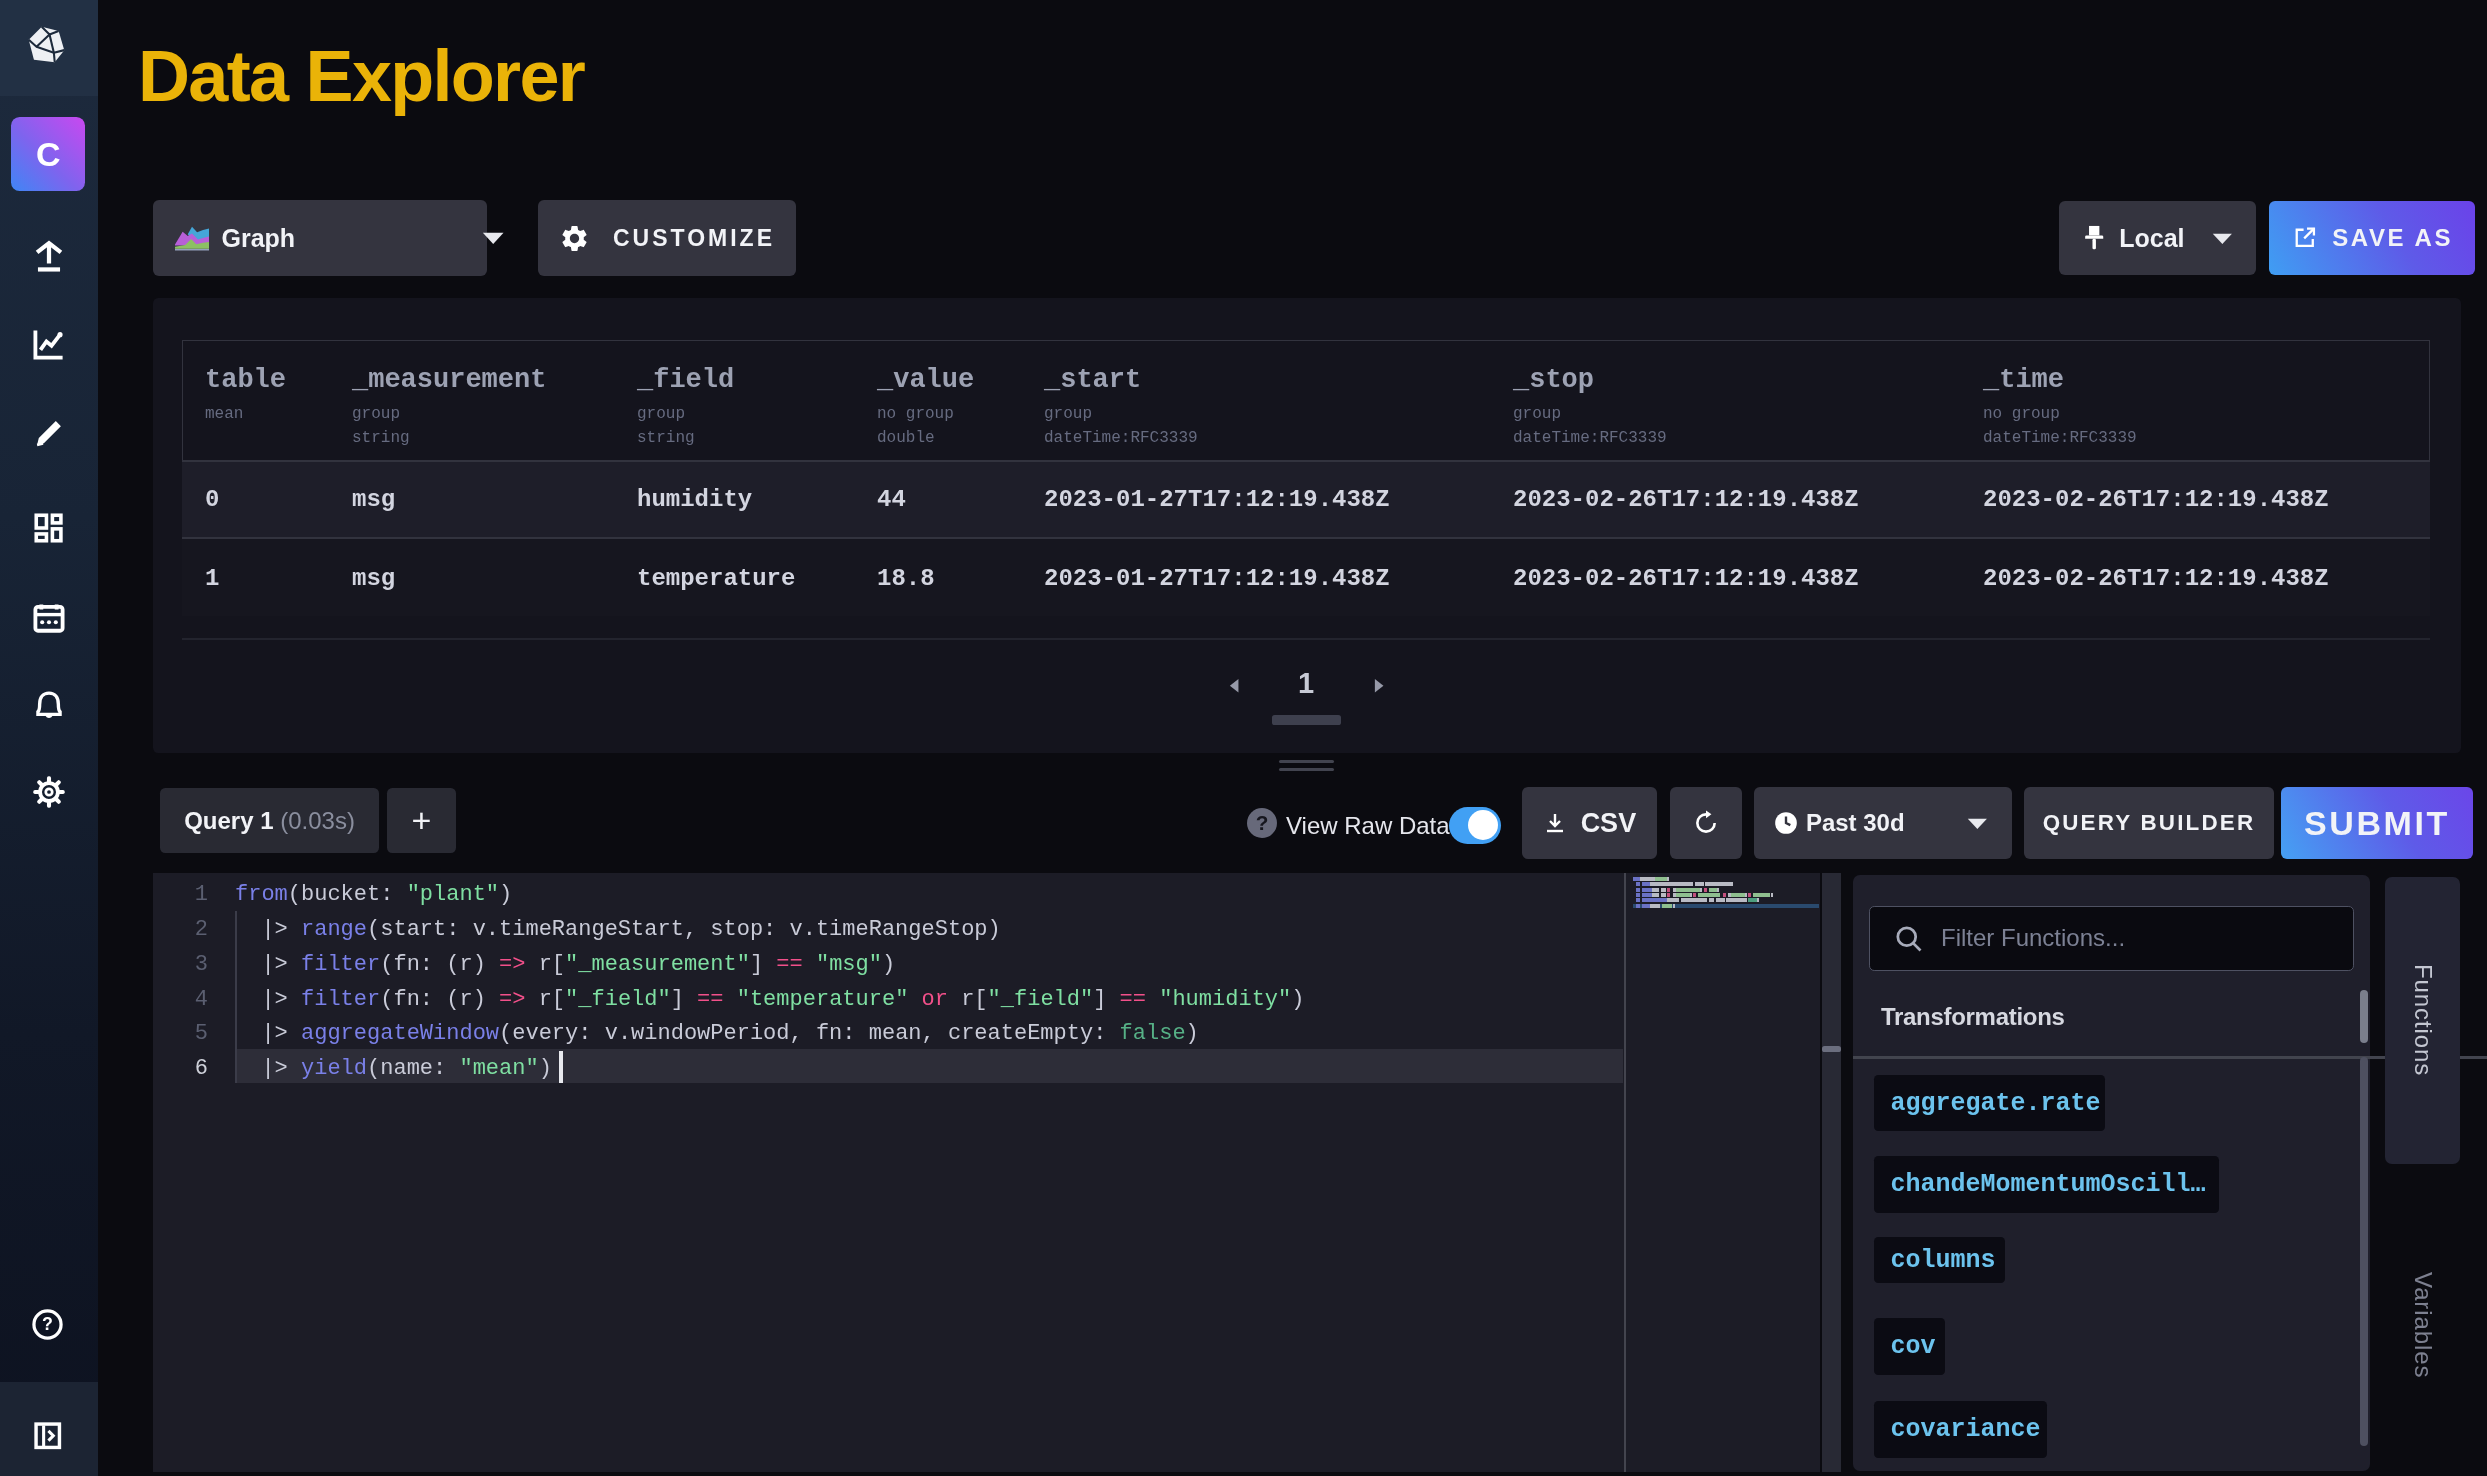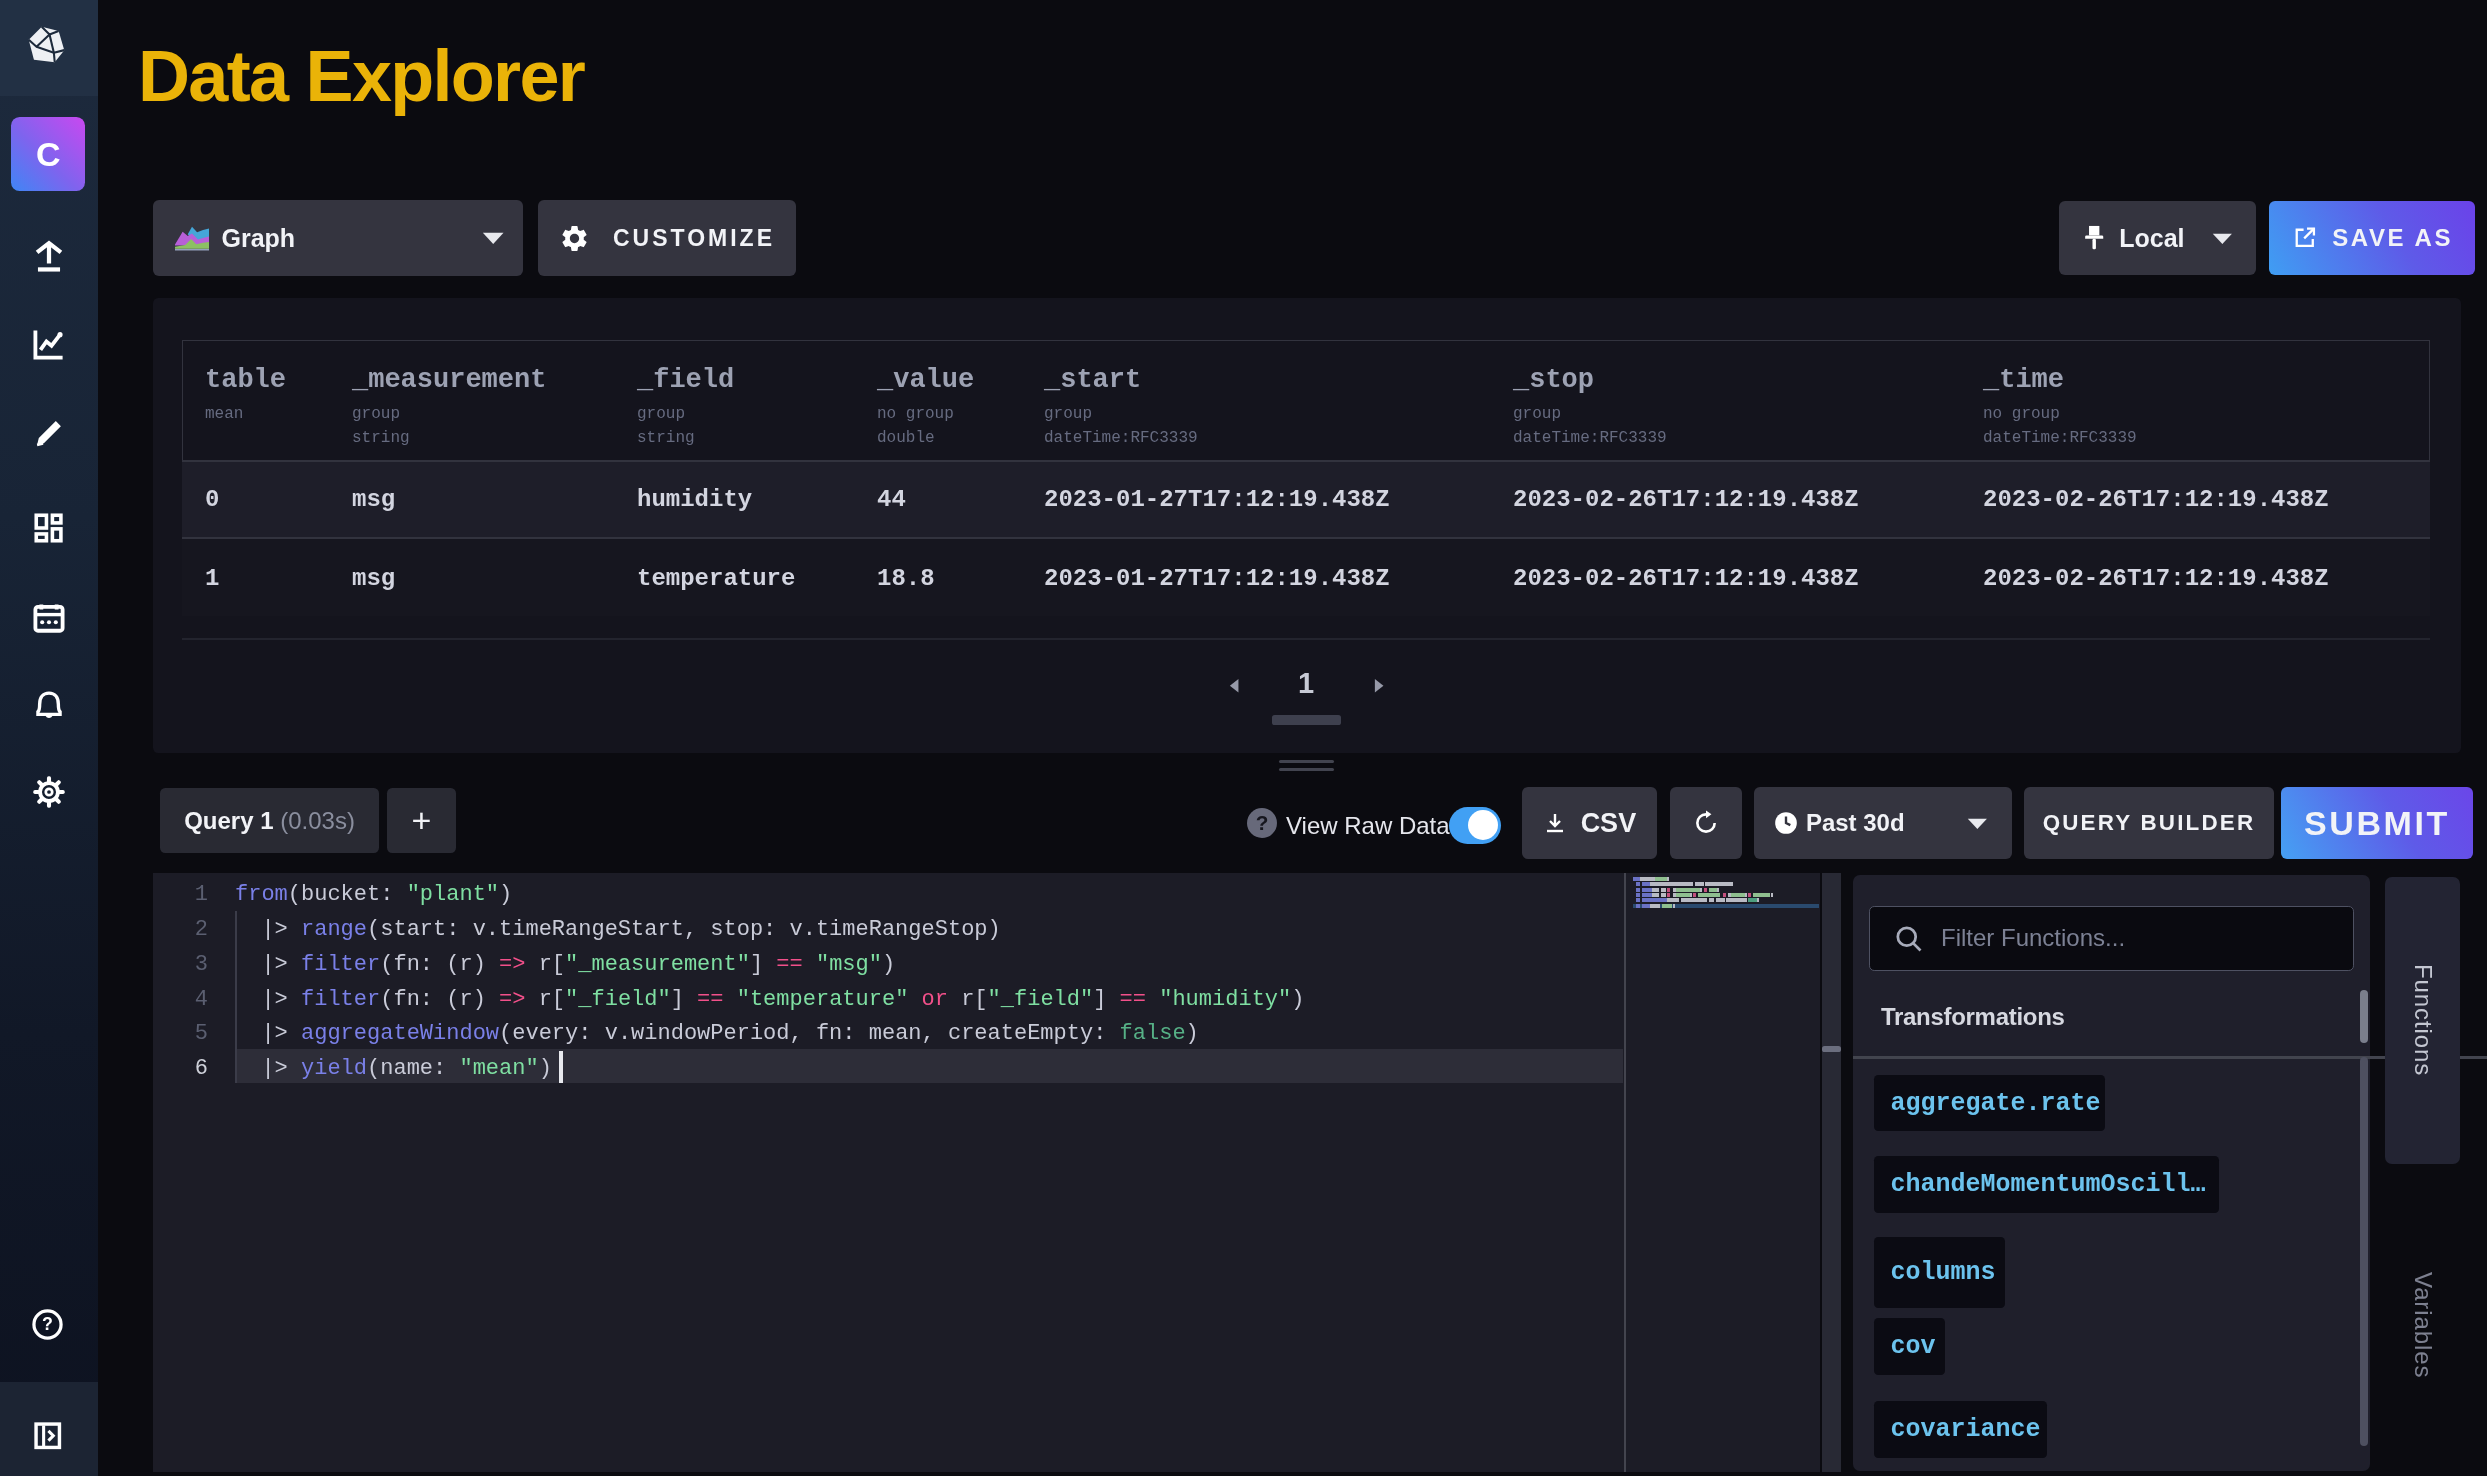--- a/index.html
+++ b/index.html
@@ -143,21 +143,21 @@
 
   <svg class="navicon" style="left:34px;top:1422px;width:27.5px;height:27.5px" viewBox="0 0 40 40">
     <rect x="3" y="3" width="34" height="34" fill="none" stroke="#fff" stroke-width="5"></rect>
     <path d="M14 5 L14 35" stroke="#fff" stroke-width="4.5"></path>
     <path d="M21 13 L28 20 L21 27" fill="none" stroke="#fff" stroke-width="4.5"></path>
   </svg>
 </div>
 
 <div id="title">Data Explorer</div>
 
-<div class="btn" style="left:153px;width:370px;">
+<div class="btn" style="left:153px;width:334px;">
   <svg style="margin-left:21.5px" width="34" height="27.5" viewBox="0 0 40 32">
     <rect x="0" y="29" width="40" height="2" fill="#93a0bc"></rect>
     <polygon points="15,12 20,3 26,9.5 33,7 40,5 40,23 24,23" fill="#45a6d8"></polygon>
     <polygon points="0,24 9,9 15,14 20,11 27,18 34,16 40,14.5 40,25 0,25" fill="#b75fd8"></polygon>
     <polygon points="0,29 0,26.5 12,24.5 19,17.5 25,23.5 33,22 40,21 40,29" fill="#8cc063"></polygon>
   </svg>
   <span style="margin-left:13px;font-size:25px;">Graph</span>
   <svg style="position:absolute;left:329px" width="22.4" height="13.8" viewBox="0 0 26 16">
       <path d="M1 2 L13 15 L25 2 Z" fill="#e8e9ee"></path>
     </svg>
@@ -355,21 +355,21 @@
 <div id="finput"></div>
 <svg class="abs" style="left:1893px;top:923px" width="33" height="33" viewBox="0 0 24 24">
     <circle cx="10" cy="10" r="6.5" fill="none" stroke="#a7abba" stroke-width="2"></circle>
     <path d="M15 15 L20 20" stroke="#a7abba" stroke-width="2"></path>
   </svg>
 <div id="fplaceholder">Filter Functions...</div>
 <div id="ftrans">Transformations</div>
 <div id="fdivider"></div>
 <div class="pill" style="left:1874px;top:1075px;width:231px;height:56px;">aggregate.rate</div>
 <div class="pill" style="left:1874px;top:1156px;width:345px;height:57px;">chandeMomentumOscill…</div>
-<div class="pill" style="left:1874px;top:1237px;width:131px;height:71px;">columns</div>
+<div class="pill" style="left:1874px;top:1237px;width:131px;height:46px;">columns</div>
 <div class="pill" style="left:1874px;top:1318px;width:71px;height:57px;">cov</div>
 <div class="pill" style="left:1874px;top:1401px;width:173px;height:57px;">covariance</div>
 <div id="ftrack"></div>
 <div id="fscroll"></div>
 <div id="tabfn">
     <div class="vtext">Functions</div>
   </div>
 <div id="tabvar">
     <div class="vtext">Variables</div>
   </div>

